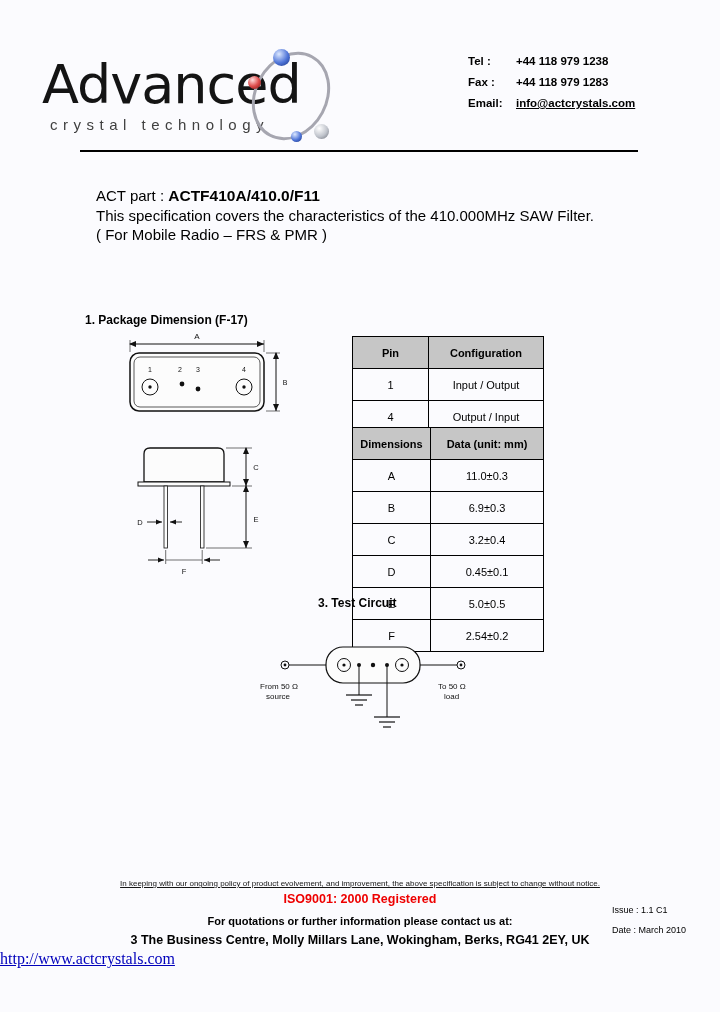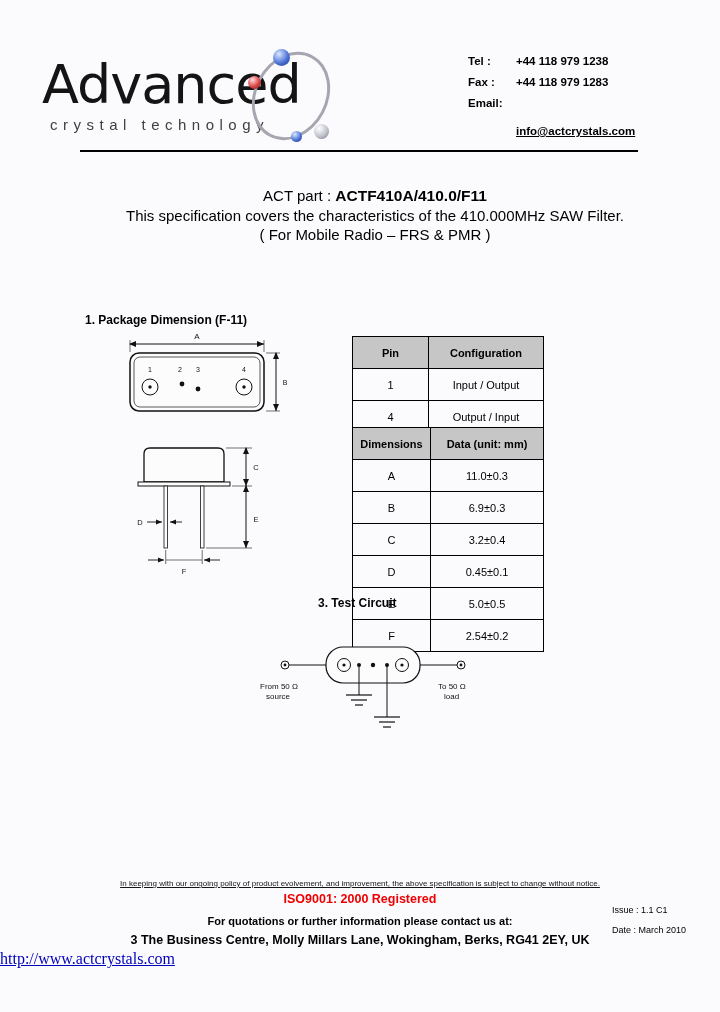--- a/index.html
+++ b/index.html
@@ -16,26 +16,26 @@
   .bead { position:absolute; border-radius:50%; }
   .bead-blue1  { left:273px; top:49px;  width:17px; height:17px; background:radial-gradient(circle at 35% 30%, #dce8ff, #4e74d8 55%, #16307c); }
   .bead-red    { left:248px; top:76px;  width:13px; height:13px; background:radial-gradient(circle at 35% 30%, #ffdddd, #df4e4e 50%, #7a0c0c); }
   .bead-silver { left:314px; top:124px; width:15px; height:15px; background:radial-gradient(circle at 35% 30%, #ffffff, #c0c4cc 55%, #686c76); }
   .bead-blue2  { left:291px; top:131px; width:11px; height:11px; background:radial-gradient(circle at 35% 30%, #dce8ff, #4e74d8 55%, #16307c); }
 
   
   .contact { position:absolute; left:468px; top:54px; width:172px; font-size:11.5px; font-weight:bold; }
   .contact-row { display:flex; margin-bottom:7px; line-height:14px; }
   .contact-label { width:48px; flex:0 0 48px; }
-  .email-link { text-decoration:underline; color:#000; cursor:pointer;margin-top:28px; }
+  .email-link { text-decoration:underline; color:#000; cursor:pointer; }
 
   .rule { position:absolute; left:80px; top:150px; width:558px; border-top:2px solid #000; }
 
   
-  .intro { position:absolute; left:85px; top:186px; width:580px; font-size:15px; line-height:19.5px;text-align:center; }
+  .intro { position:absolute; left:96px; top:186px; width:580px; font-size:15px; line-height:19.5px; }
   .intro b { font-size:15.5px; }
 
   
   .sec1-title { position:absolute; left:85px; top:313px; font-size:12px; font-weight:bold; }
   .sec3-title { position:absolute; left:318px; top:596px; font-size:12px; font-weight:bold; }
 
   
   .topview  { position:absolute; left:114px; top:329px; }
   .sideview { position:absolute; left:114px; top:432px; }
   .circuit  { position:absolute; left:258px; top:637px; }
@@ -87,21 +87,21 @@
   </div>
 
   <div class="rule"></div>
 
   <div class="intro">
     <div><span>ACT part : </span><b>ACTF410A/410.0/F11</b></div>
     <div>This specification covers the characteristics of the 410.000MHz SAW Filter.</div>
     <div>( For Mobile Radio – FRS &amp; PMR )</div>
   </div>
 
-  <div class="sec1-title">1. Package Dimension (F-11)</div>
+  <div class="sec1-title">1. Package Dimension (F-17)</div>
 
   <svg class="topview" width="178" height="100" viewBox="0 0 178 100">
     <defs>
       <marker id="tE" markerWidth="8" markerHeight="8" refX="7" refY="3" orient="auto">
           <path d="M0,0 L7,3 L0,6 Z" fill="#111"></path>
         </marker>
       <marker id="tS" markerWidth="8" markerHeight="8" refX="1" refY="3" orient="auto">
           <path d="M7,0 L0,3 L7,6 Z" fill="#111"></path>
         </marker>
     </defs>

